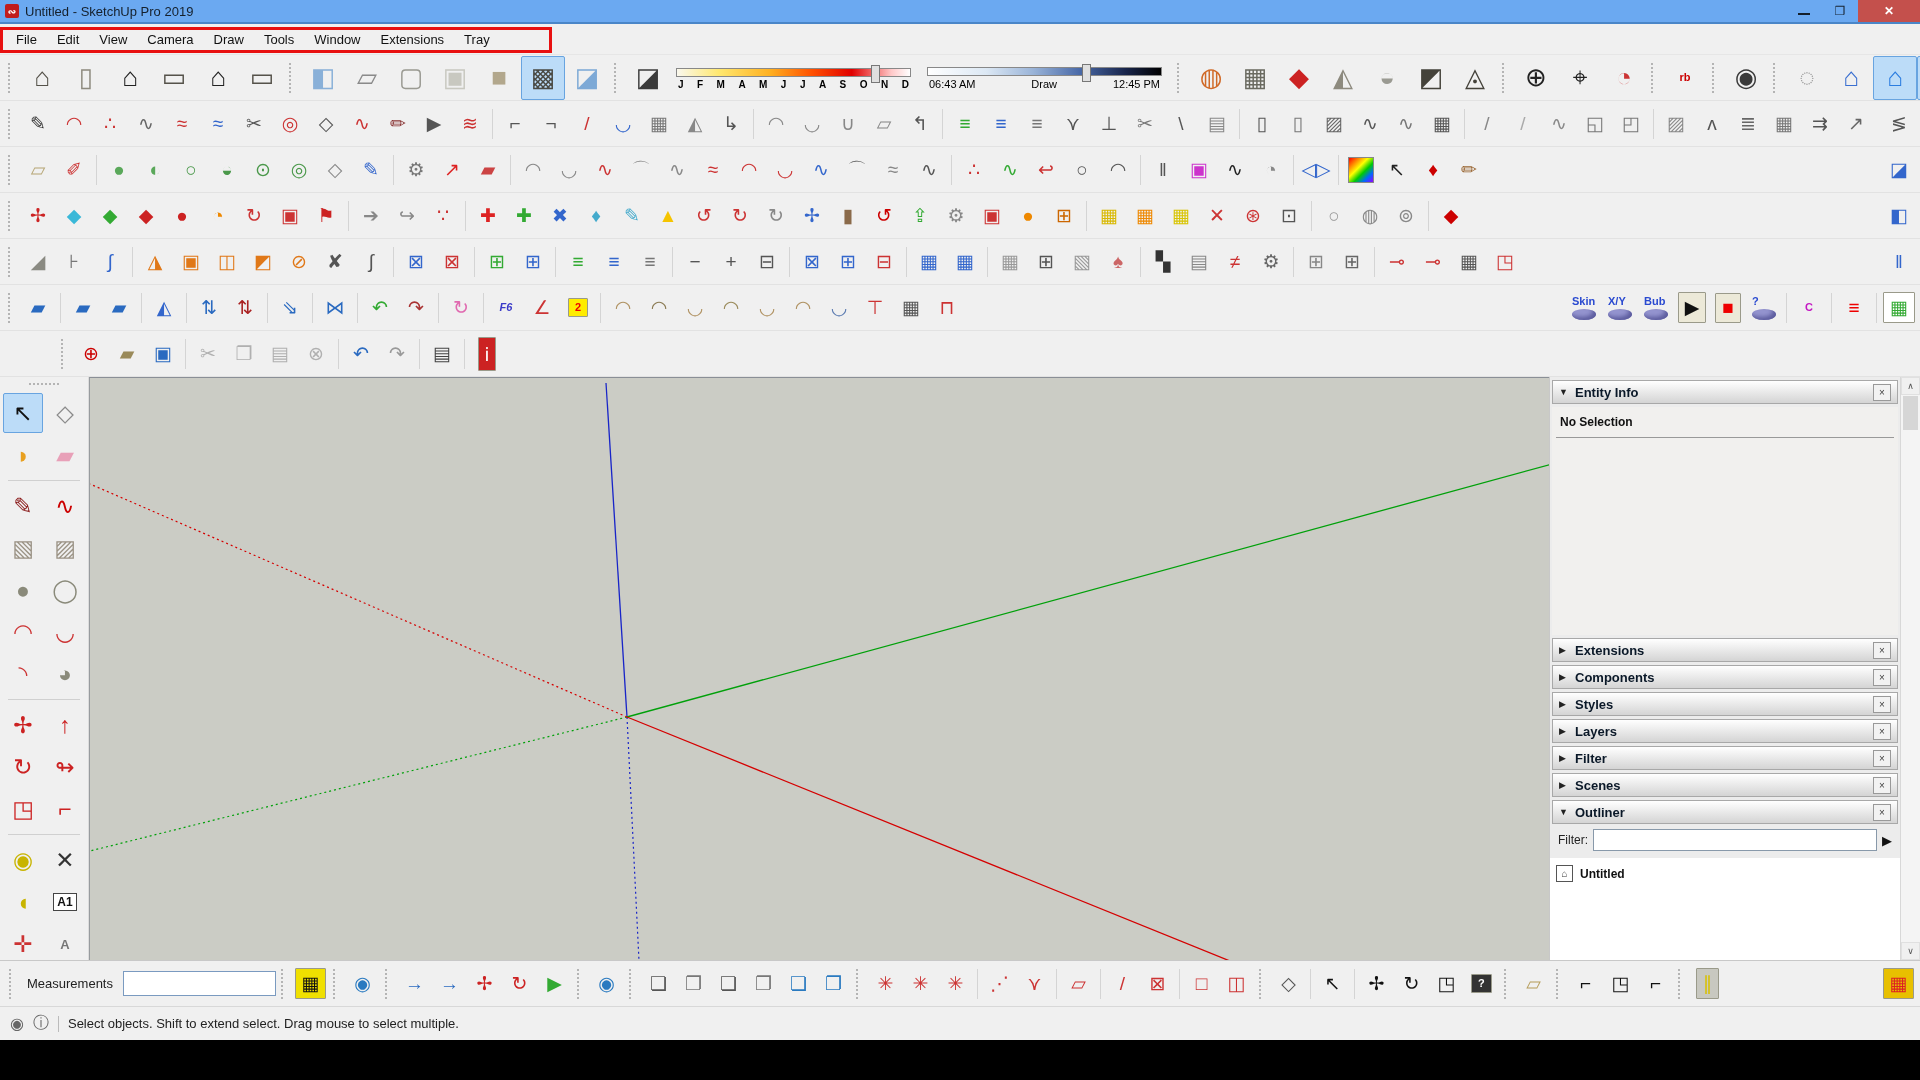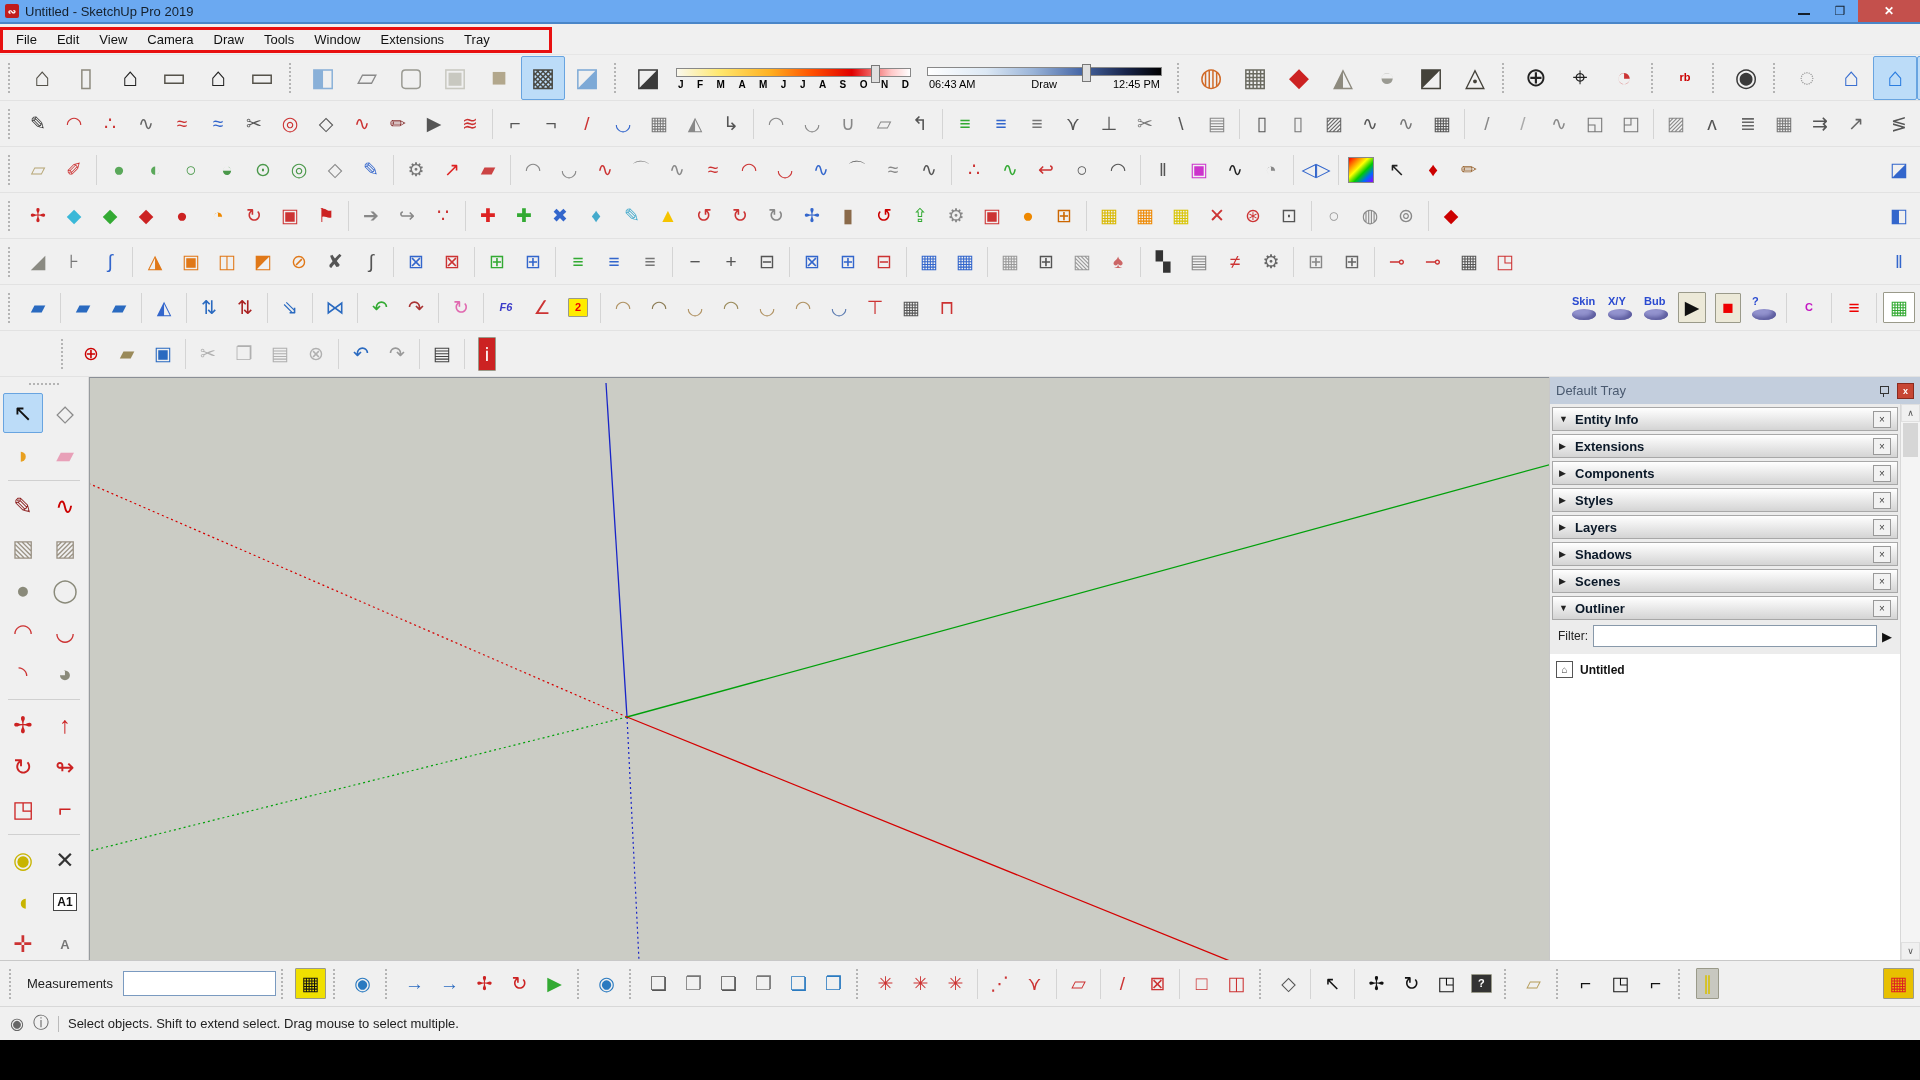--- a/index.html
+++ b/index.html
@@ -1082,32 +1082,31 @@
         <line id="ax-blue-solid" x1="516" y1="5" x2="537" y2="339" stroke-width="1.3" stroke="#1824c8"></line>
         <line id="ax-blue-dot" x1="537" y1="339" x2="549" y2="583" stroke-width="1.2" stroke-dasharray="2 3" stroke="#1824c8"></line>
         <line id="ax-green-solid" x1="537" y1="339" x2="1462" y2="86" stroke-width="1.3" stroke="#00a00a"></line>
         <line id="ax-green-dot" x1="537" y1="339" x2="0" y2="473" stroke-width="1.2" stroke-dasharray="2 3" stroke="#00a00a"></line>
         <line id="ax-red-solid" x1="537" y1="339" x2="1140" y2="583" stroke-width="1.3" stroke="#d50000"></line>
         <line id="ax-red-dot" x1="537" y1="339" x2="0" y2="106" stroke-width="1.2" stroke-dasharray="2 3" stroke="#d50000"></line>
       </svg>
     </div>
 
     <div class="tray">
-      <div class="tray-title">
-        <span>Default Tray</span>
-        <span class="pin"></span>
-        <span class="tclose">x</span>
-      </div>
       <div class="tray-body">
         <div class="tray-content">
           <div class="sect-h">
             <span class="arr">▼</span>
             <span class="slbl">Entity Info</span>
             <span class="sclose">×</span>
           </div>
+          <div class="ei-body">
+            <div class="ei-text">No Selection</div>
+            <hr>
+          </div>
           <div class="sect-h">
             <span class="arr">▶</span>
             <span class="slbl">Extensions</span>
             <span class="sclose">×</span>
           </div>
           <div class="sect-h">
             <span class="arr">▶</span>
             <span class="slbl">Components</span>
             <span class="sclose">×</span>
           </div>
@@ -1116,21 +1115,21 @@
             <span class="slbl">Styles</span>
             <span class="sclose">×</span>
           </div>
           <div class="sect-h">
             <span class="arr">▶</span>
             <span class="slbl">Layers</span>
             <span class="sclose">×</span>
           </div>
           <div class="sect-h">
             <span class="arr">▶</span>
-            <span class="slbl">Shadows</span>
+            <span class="slbl">Filter</span>
             <span class="sclose">×</span>
           </div>
           <div class="sect-h">
             <span class="arr">▶</span>
             <span class="slbl">Scenes</span>
             <span class="sclose">×</span>
           </div>
           <div class="sect-h">
             <span class="arr">▼</span>
             <span class="slbl">Outliner</span>

